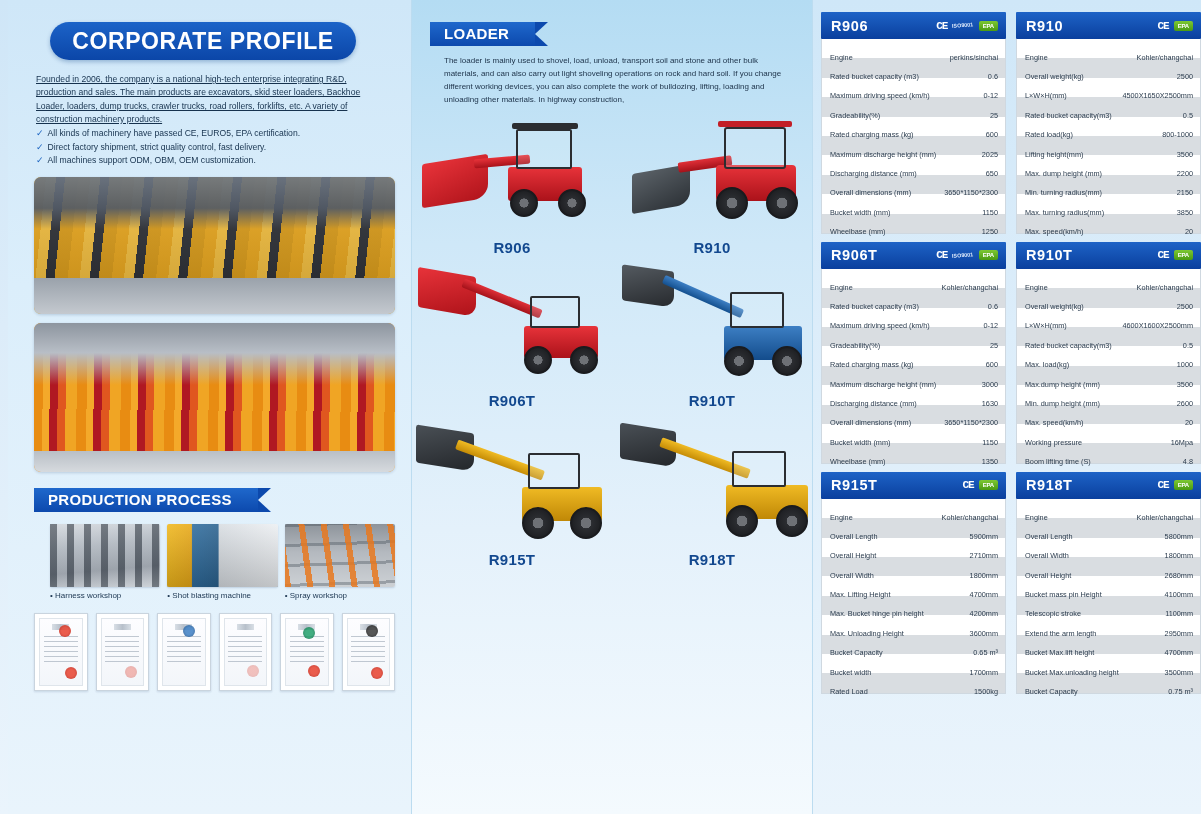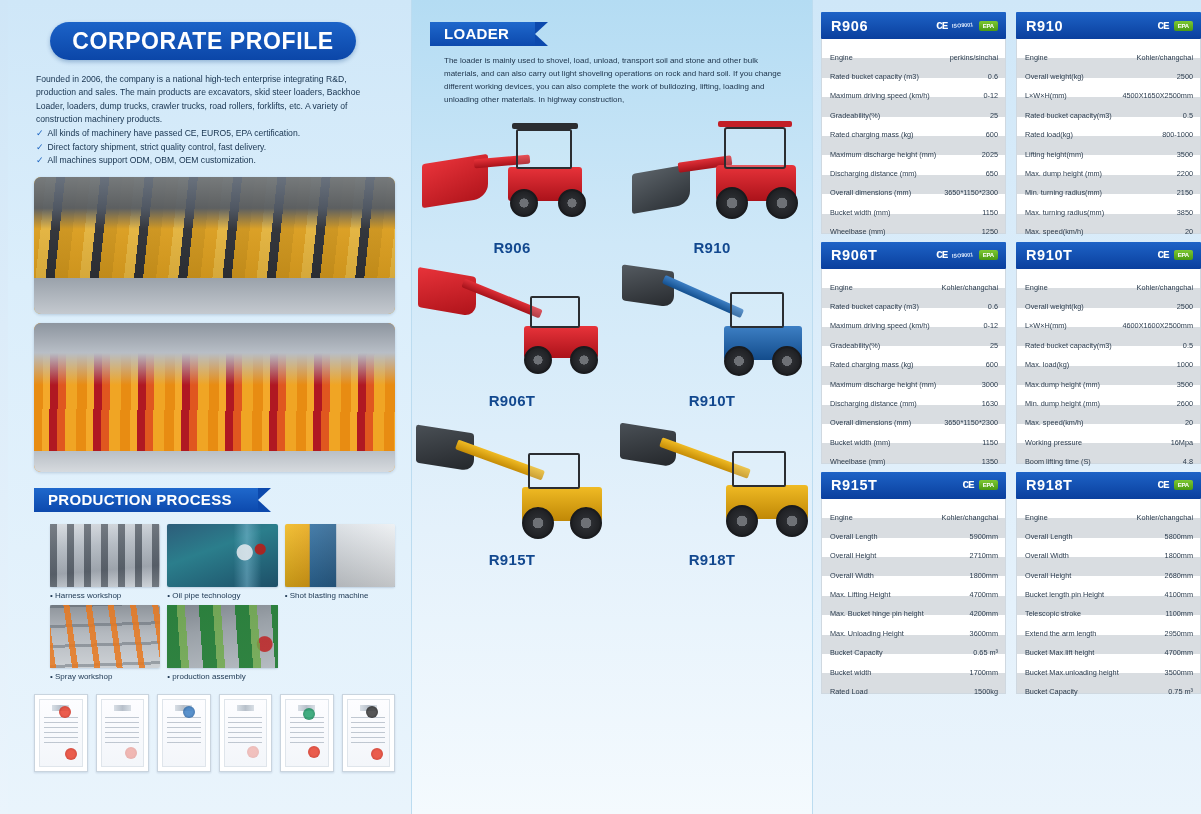--- a/index.html
+++ b/index.html
@@ -29,21 +29,21 @@
     border-radius: 19px;
     background: linear-gradient(180deg,#1c63c8 0%, #0b46a8 100%);
     box-shadow: 0 2px 4px rgba(0,60,130,.3);
     display: flex; align-items: center; justify-content: center;
     color: #fff; font-size: 23px; font-weight: bold; letter-spacing: .6px;
   }
   .profile-body {
     margin: 13px 22px 0 28px;
     font-size: 8.6px; line-height: 1.55; color: #16324e;
   }
-  .profile-body p { margin-bottom: 1px; }
+  .profile-body p { margin-bottom: 1px; text-decoration: underline; }
   .tickline { display: flex; gap: 4px; align-items: flex-start; }
   .tick { color: #1a63c0; font-size: 9px; line-height: 1.5; }
 
   
   .photo { border-radius: 7px; overflow: hidden; position: relative;
            box-shadow: 0 1px 3px rgba(0,40,90,.18); }
   .ph-factory1 { margin: 9px 16px 0 26px; height: 137px;
      background:
        linear-gradient(180deg,rgba(255,255,255,.10),rgba(0,0,0,.16)),
        repeating-linear-gradient(96deg,#e8a51a 0 12px,#f2bd3c 12px 22px,#2a2d33 22px 31px,#d99a16 31px 44px),
@@ -197,34 +197,26 @@
     <div class="ribbon-wrap">
       <div class="ribbon">PRODUCTION PROCESS</div>
     </div>
 
     <div class="prod-grid">
       <div class="prod-cell">
         <div class="prod-img pi1"></div>
         <div class="prod-cap">• Harness workshop</div>
       </div>
       <div class="prod-cell">
-        <div class="prod-img pi2"></div>
-        <div class="prod-cap">• Oil pipe technology</div>
-      </div>
-      <div class="prod-cell">
         <div class="prod-img pi4"></div>
         <div class="prod-cap">• Shot blasting machine</div>
       </div>
       <div class="prod-cell">
         <div class="prod-img pi5"></div>
         <div class="prod-cap">• Spray workshop</div>
-      </div>
-      <div class="prod-cell">
-        <div class="prod-img pi6"></div>
-        <div class="prod-cap">• production assembly</div>
       </div>
     </div>
 
 
     <div class="cert-row">
       <div class="cert">
           <div class="cert-inner">
             <div class="cert-top"></div>
             <div class="cert-seal" style="top:10%;left:46%"></div>
             <div class="cert-seal" style="bottom:8%;right:12%"></div>
@@ -634,21 +626,21 @@
             </div>
             <div class="spec-row">
               <span class="spec-k">Overall Width</span>
               <span class="spec-v">1800mm</span>
             </div>
             <div class="spec-row">
               <span class="spec-k">Overall Height</span>
               <span class="spec-v">2680mm</span>
             </div>
             <div class="spec-row">
-              <span class="spec-k">Bucket length pin Height</span>
+              <span class="spec-k">Bucket mass pin Height</span>
               <span class="spec-v">4100mm</span>
             </div>
             <div class="spec-row">
               <span class="spec-k">Telescopic stroke</span>
               <span class="spec-v">1100mm</span>
             </div>
             <div class="spec-row">
               <span class="spec-k">Extend the arm length</span>
               <span class="spec-v">2950mm</span>
             </div>

